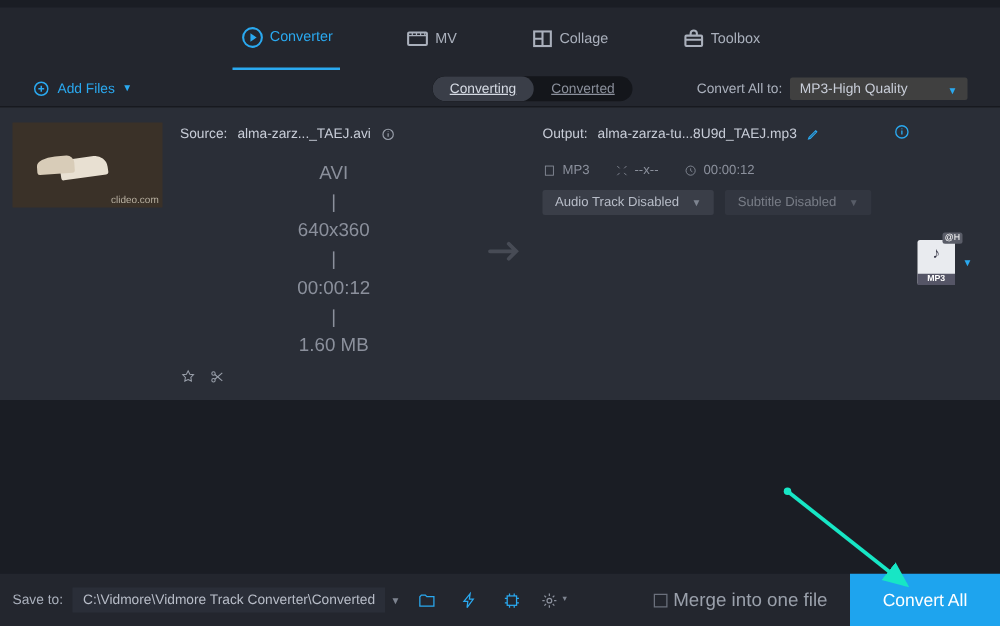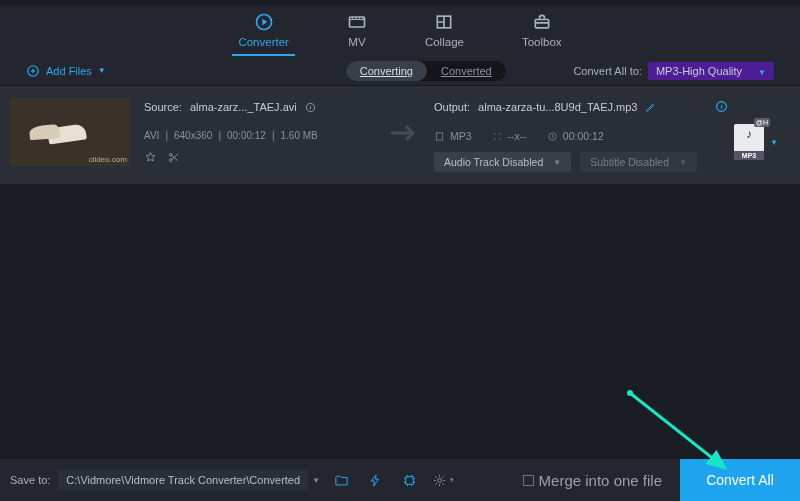--- a/index.html
+++ b/index.html
@@ -1,43 +1,43 @@
 <!DOCTYPE html>
 <html><head>
 <meta charset="utf-8">
 <style>
   * { box-sizing: border-box; margin: 0; padding: 0; font-family: -apple-system, "Segoe UI", Arial, sans-serif; }
   body { width: 800px; height: 501px; background: #1a1d24; color: #aab0bc; overflow: hidden; position: relative; }
 
   
   .topnav { height: 56px; display: flex; justify-content: center; gap: 46px; padding-top: 6px; background:#23262e; border-top:6px solid #1a1d24;}
-  .topnav-item { display: flex; flex-direction: column; align-items: center; gap: 4px; padding: 0 6px 6px; font-size: 11.5px; color: #aab0bc; cursor: pointer; }
+  .topnav-item { display: flex; flex-direction: row; align-items: center; gap: 4px; padding: 0 6px 6px; font-size: 11.5px; color: #aab0bc; cursor: pointer; }
   .topnav-item.active { color: #2aa9f0; border-bottom: 2px solid #2aa9f0; }
   .topnav-item svg { width: 20px; height: 20px; }
 
   
   .subbar { height: 30px; background: #23262e; display: flex; align-items: center; padding: 0 26px; font-size: 11px; border-bottom:1px solid #14161b;}
   .addfiles { display: flex; align-items: center; gap: 6px; color: #2aa9f0; cursor: pointer; }
   .addfiles svg { width: 14px; height: 14px; }
   .tabgroup { margin-left: 240px; display: flex; background: #14161b; border-radius: 12px; overflow: hidden; }
   .tab { padding: 4px 14px; font-size: 11px; color:#8b909c; cursor: pointer; text-decoration: underline; }
   .tab.active { background: #3a3e48; color:#d6dbe4; border-radius:12px;}
   .spacer { flex: 1; }
   .convall-to { display: flex; align-items: center; gap: 6px; font-size: 11px; }
-  .preset { background: #4c1d95; padding: 3px 8px; border-radius: 2px; display: flex; align-items: flex-end; gap: 16px; cursor: pointer; color:#c8cdd8;}
+  .preset { background: #404040; padding: 3px 8px; border-radius: 2px; display: flex; align-items: flex-end; gap: 32px; cursor: pointer; color:#c8cdd8;}
 
   
   .item { display: flex; padding: 12px 10px; background:#2a2e37; }
   .thumb { width: 120px; height: 68px; background: #3a3128; flex-shrink: 0; position: relative; overflow:hidden;}
   .thumb .wm { position: absolute; right: 3px; bottom: 2px; font-size: 8px; color: #b8b0a0; }
   .sneaker { position:absolute; left:38px; top:28px; width:38px; height:16px; background:#e8e0d2; border-radius:4px 10px 2px 2px; transform:rotate(-8deg);}
   .sneaker:before{content:''; position:absolute; left:-18px; top:-4px; width:30px; height:14px; background:#d8ccb8; border-radius:50% 6px 2px 2px; transform:rotate(4deg);}
   .sourcecol { flex: 0 0 260px; padding-left: 14px; font-size: 11px; color:#c8cdd8;}
   .srcrow { display: flex; align-items: center; gap: 8px; height: 18px; }
-  .meta { color: #8b909c; margin-top: 14px; font-size: 10px; display:flex; gap:6px; align-items:center;}
+  .meta { color: #8b909c; margin-top: 14px; font-size: 15px; display:flex; gap:6px; align-items:center;flex-direction:column;}
   .srcicons { margin-top: 10px; display: flex; gap: 10px; color:#9aa0ab;}
   .srcicons svg{width:13px;height:13px;}
   .arrow { align-self: center; width: 30px; opacity: 0.25; color:#9da3b0;}
   .arrow svg{width:30px;height:20px;}
   .outcol { flex: 1; padding-left: 14px; font-size: 11px; color:#c8cdd8;}
   .outline { display: flex; align-items: center; gap: 8px; height: 18px; }
   .info-icon { color: #2aa9f0; margin-left: auto; margin-right:6px;}
   .specrow { display: flex; align-items: center; gap: 20px; margin-top: 14px; font-size: 10.5px; color:#8b909c;}
   .specitem { display: flex; align-items: center; gap: 5px; }
   .specitem svg{width:11px;height:11px;}

